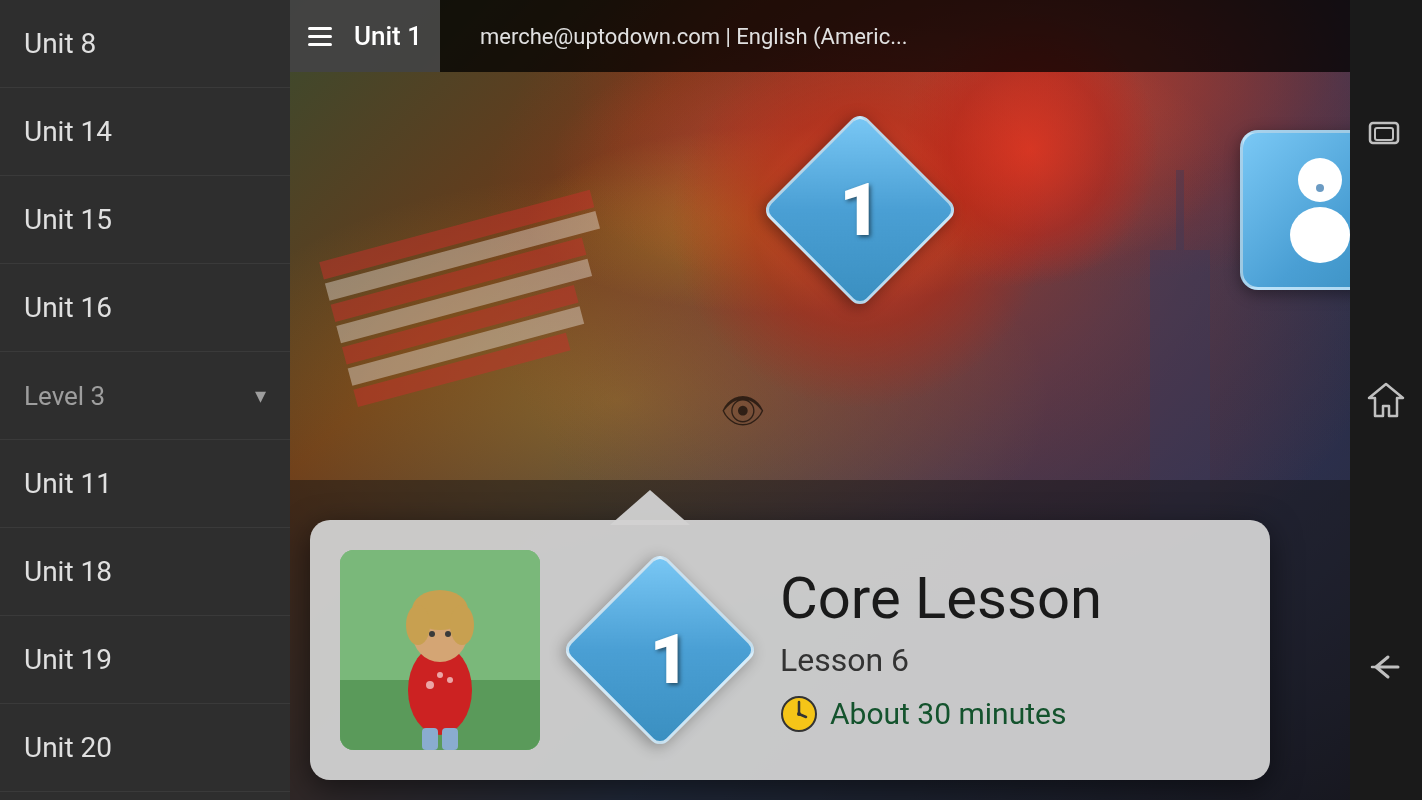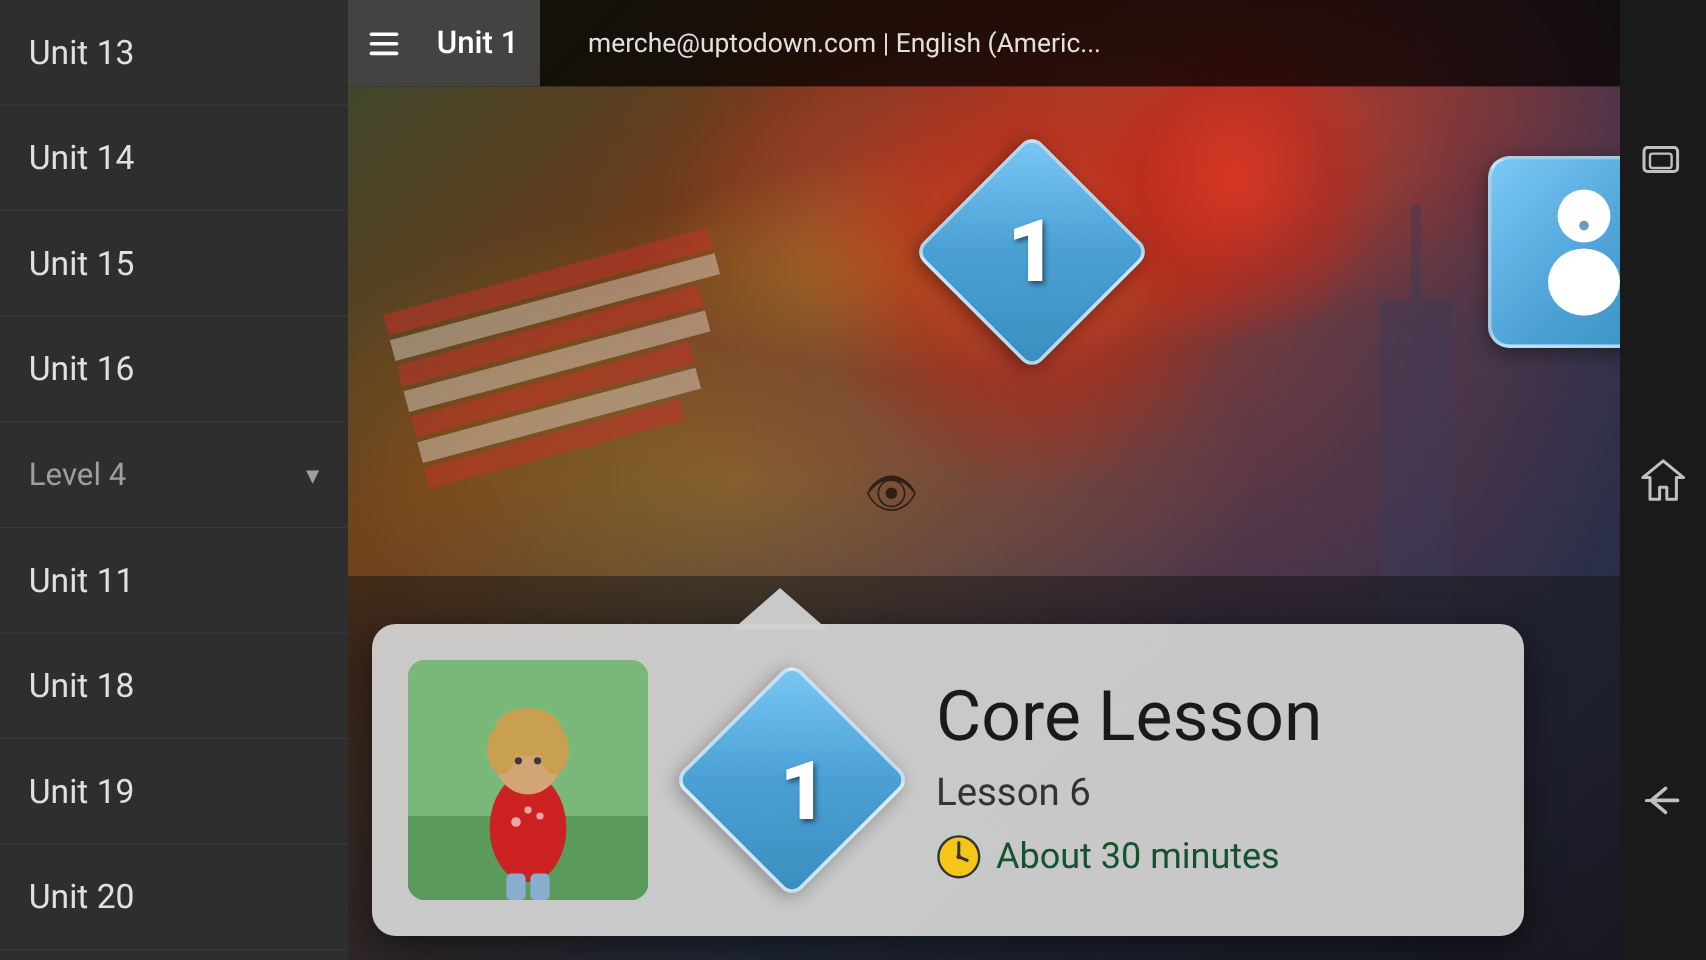--- a/index.html
+++ b/index.html
@@ -67,21 +67,21 @@
       align-items: center;
       z-index: 20;
     }
 
     .header-menu-btn {
       display: flex;
       align-items: center;
       padding: 0 18px;
       height: 100%;
       background: rgba(80,80,80,0.8);
-      gap: 24px;
+      gap: 14px;
       cursor: pointer;
     }
 
     .hamburger-icon {
       display: flex;
       flex-direction: column;
       gap: 5px;
     }
 
     .hamburger-icon span {
@@ -395,37 +395,37 @@
       opacity: 0.6;
       z-index: 3;
     }
   </style>
 </head>
 <body>
 
 <div class="sidebar">
 
   <div class="sidebar-item">
-    <span>Unit 13</span>
+    <span>Unit 8</span>
   </div>
 
   <div class="sidebar-item">
     <span>Unit 14</span>
   </div>
 
   <div class="sidebar-item">
     <span>Unit 15</span>
   </div>
 
   <div class="sidebar-item">
     <span>Unit 16</span>
   </div>
 
   <div class="sidebar-item level-item">
-    <span>Level 4</span>
+    <span>Level 3</span>
     <span class="chevron">▾</span>
   </div>
 
   <div class="sidebar-item">
     <span>Unit 11</span>
   </div>
 
   <div class="sidebar-item">
     <span>Unit 18</span>
   </div>

